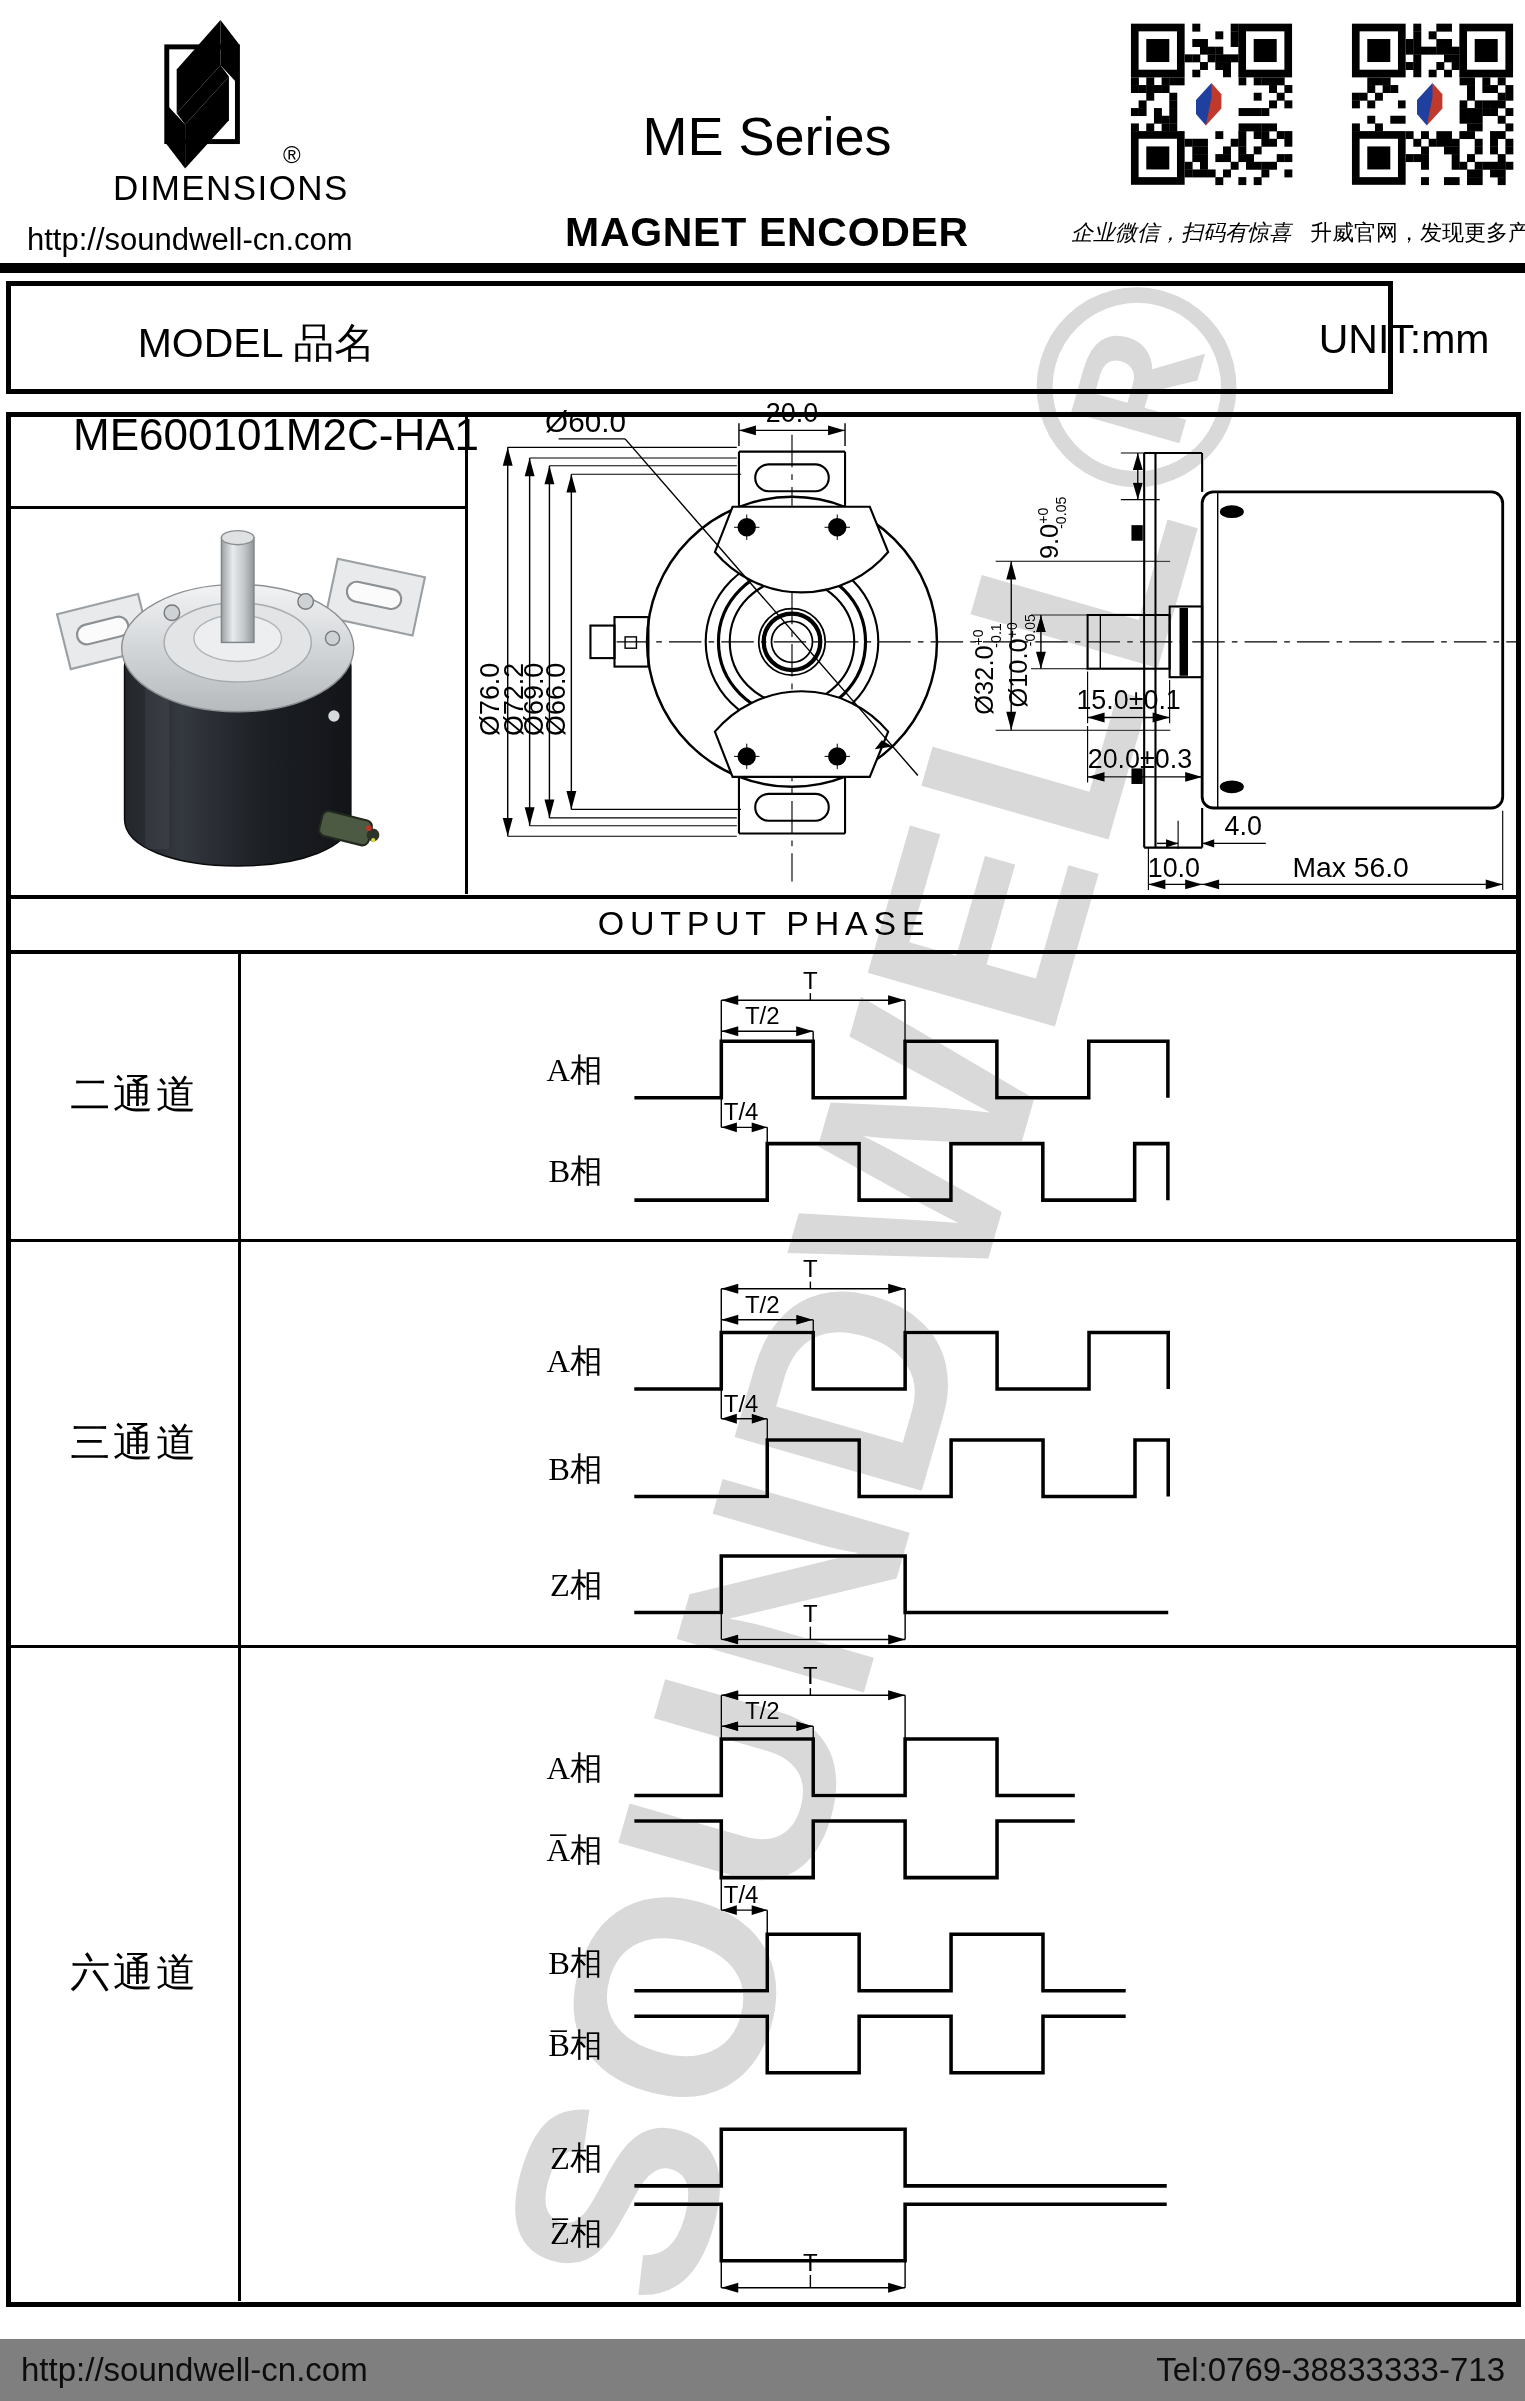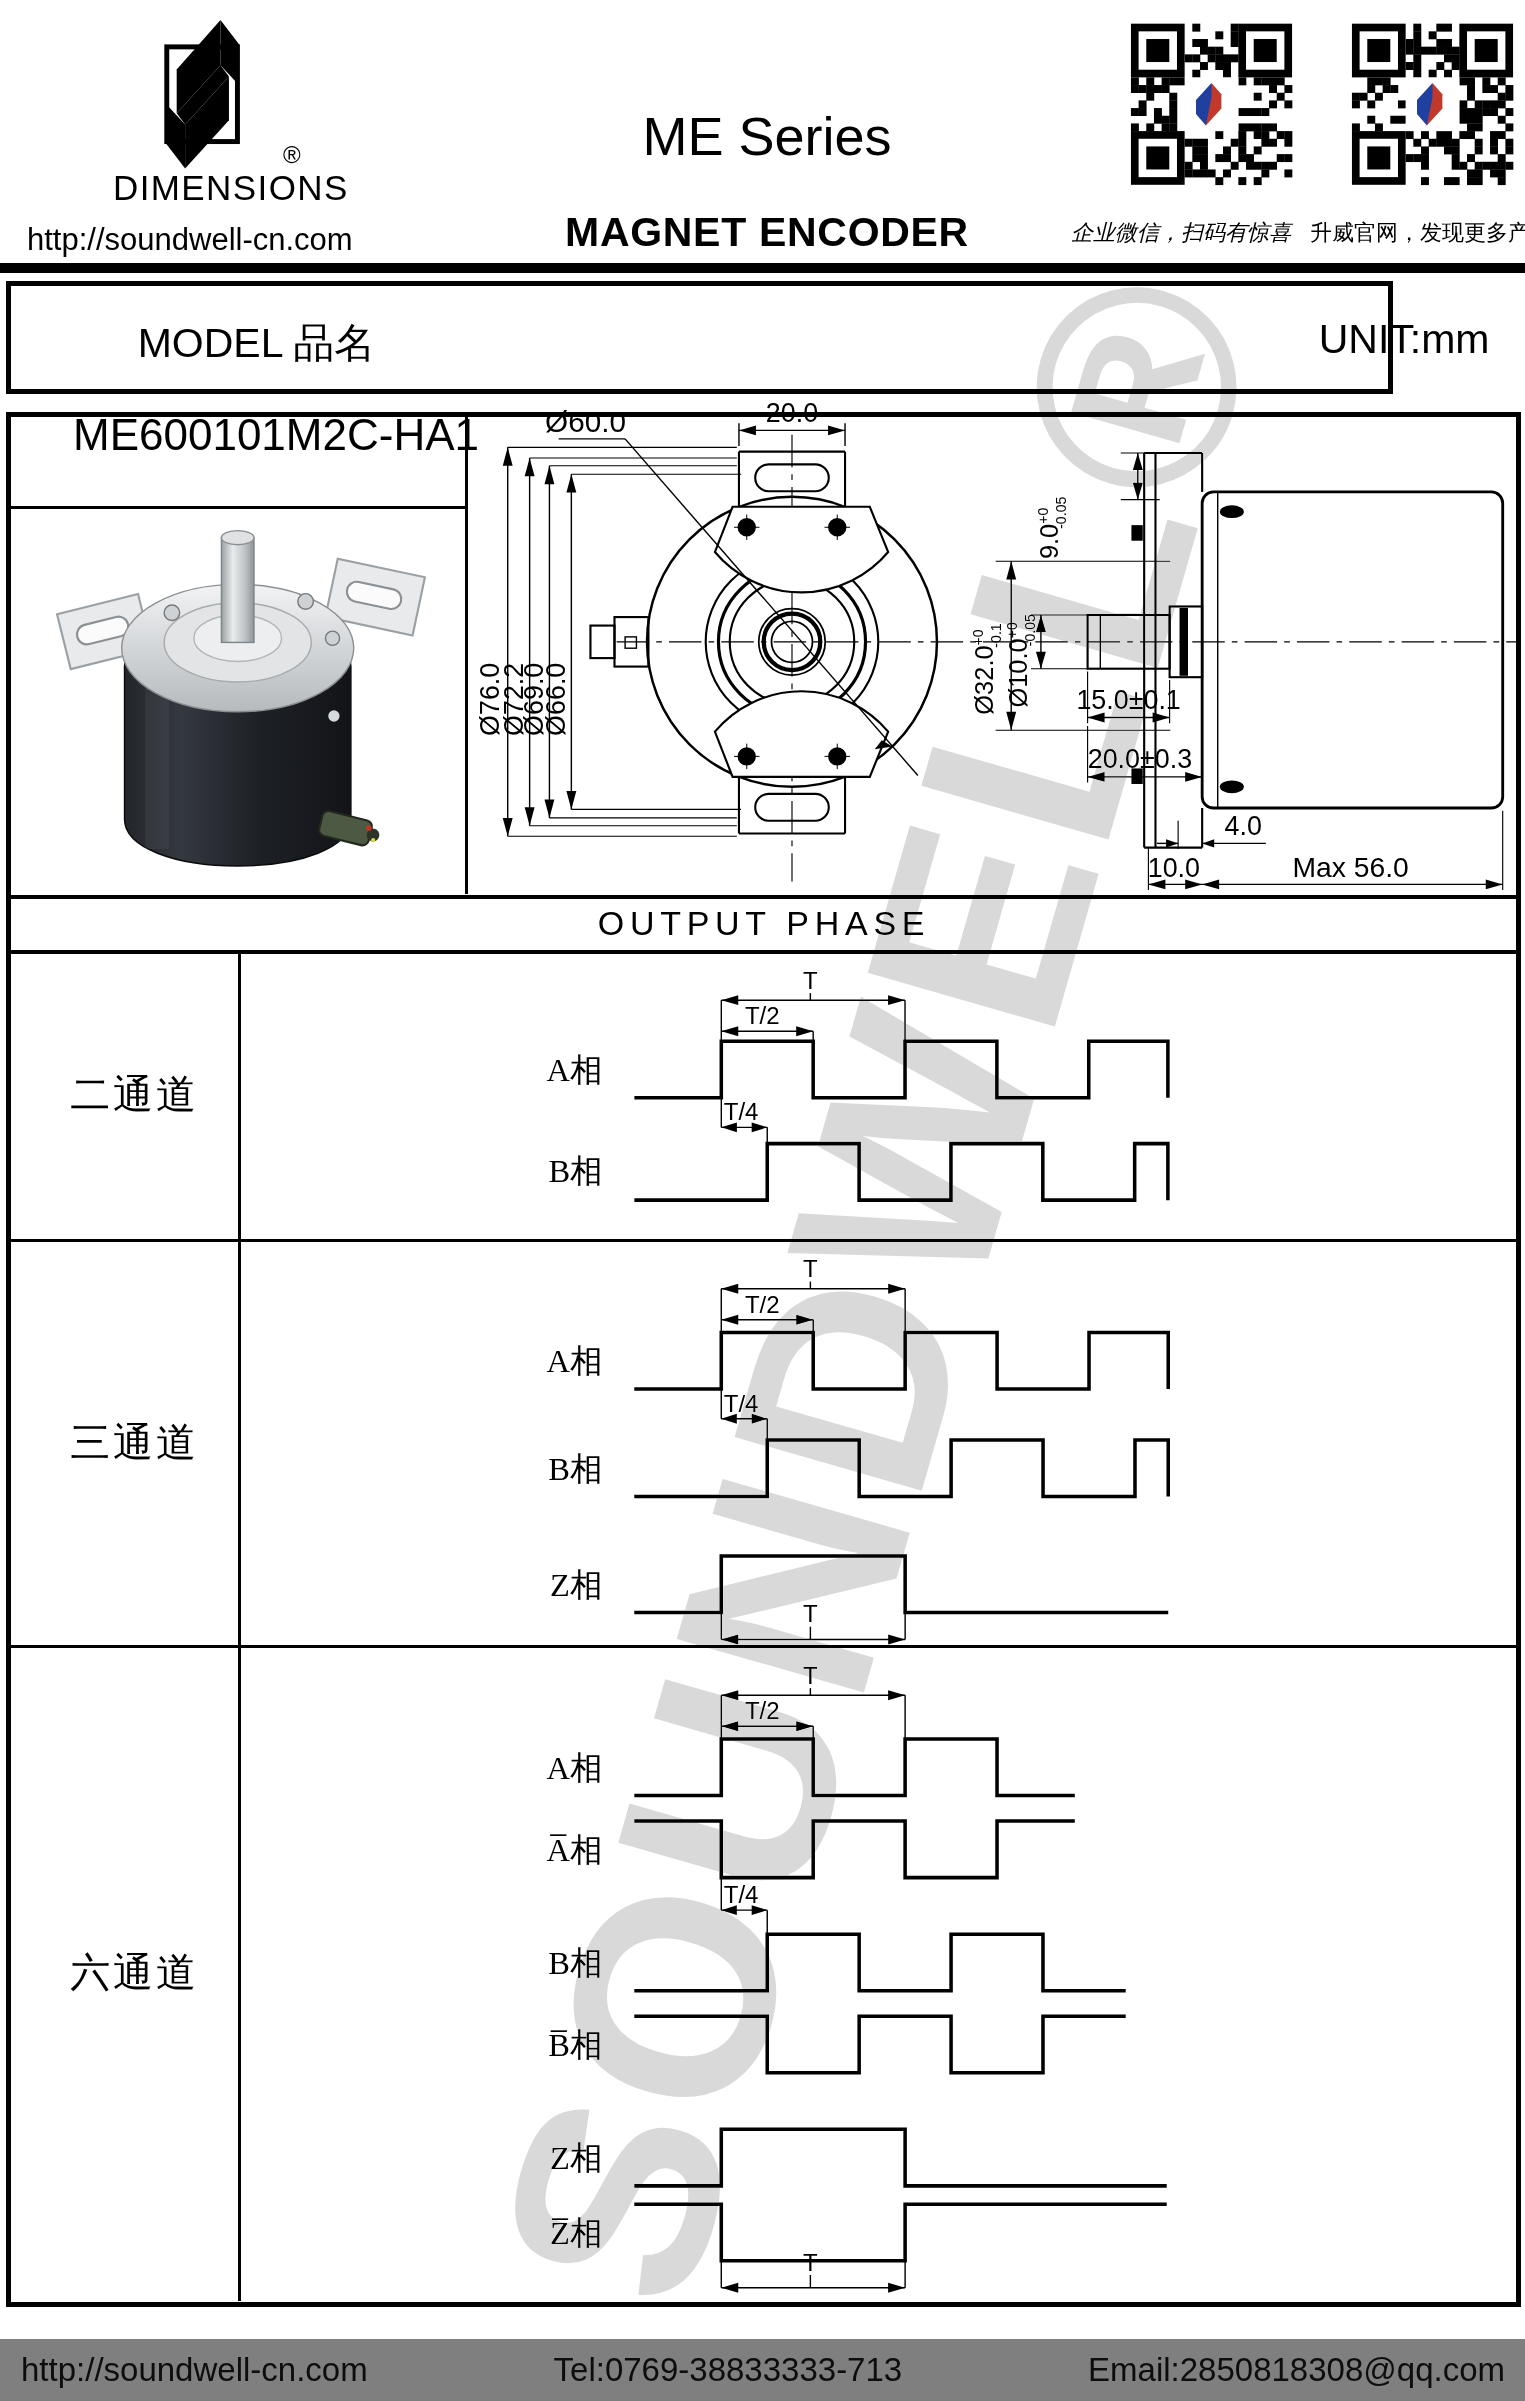--- a/index.html
+++ b/index.html
@@ -703,19 +703,18 @@
     <text x="852" y="2632" text-anchor="end" class="phaselabel">A̅相</text>
     <text x="852" y="2792" text-anchor="end" class="phaselabel">B相</text>
     <text x="852" y="2908" text-anchor="end" class="phaselabel">B̅相</text>
     <text x="852" y="3068" text-anchor="end" class="phaselabel">Z相</text>
     <text x="852" y="3174" text-anchor="end" class="phaselabel">Z̅相</text>
   </svg>
 
   <div class="footerbar">
     <span>http://soundwell-cn.com</span>
     <span>Tel:0769-38833333-713</span>
-    <span>Email:2850818308@qq.com</span>
   </div>
 
   <div class="wm">SOUNDWELL®</div>
 
 </div>
 
 
 </body></html>

